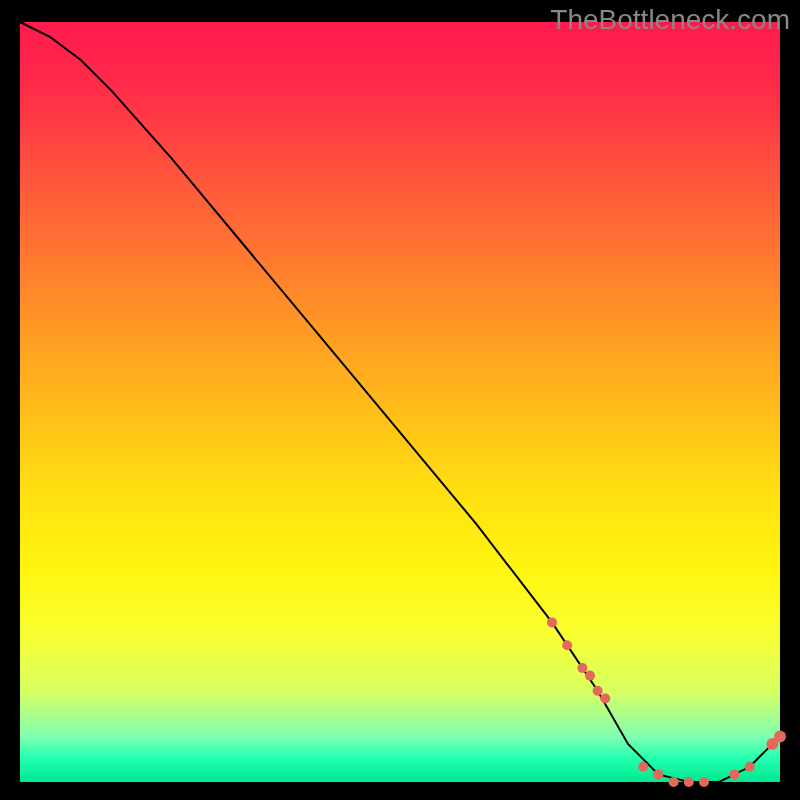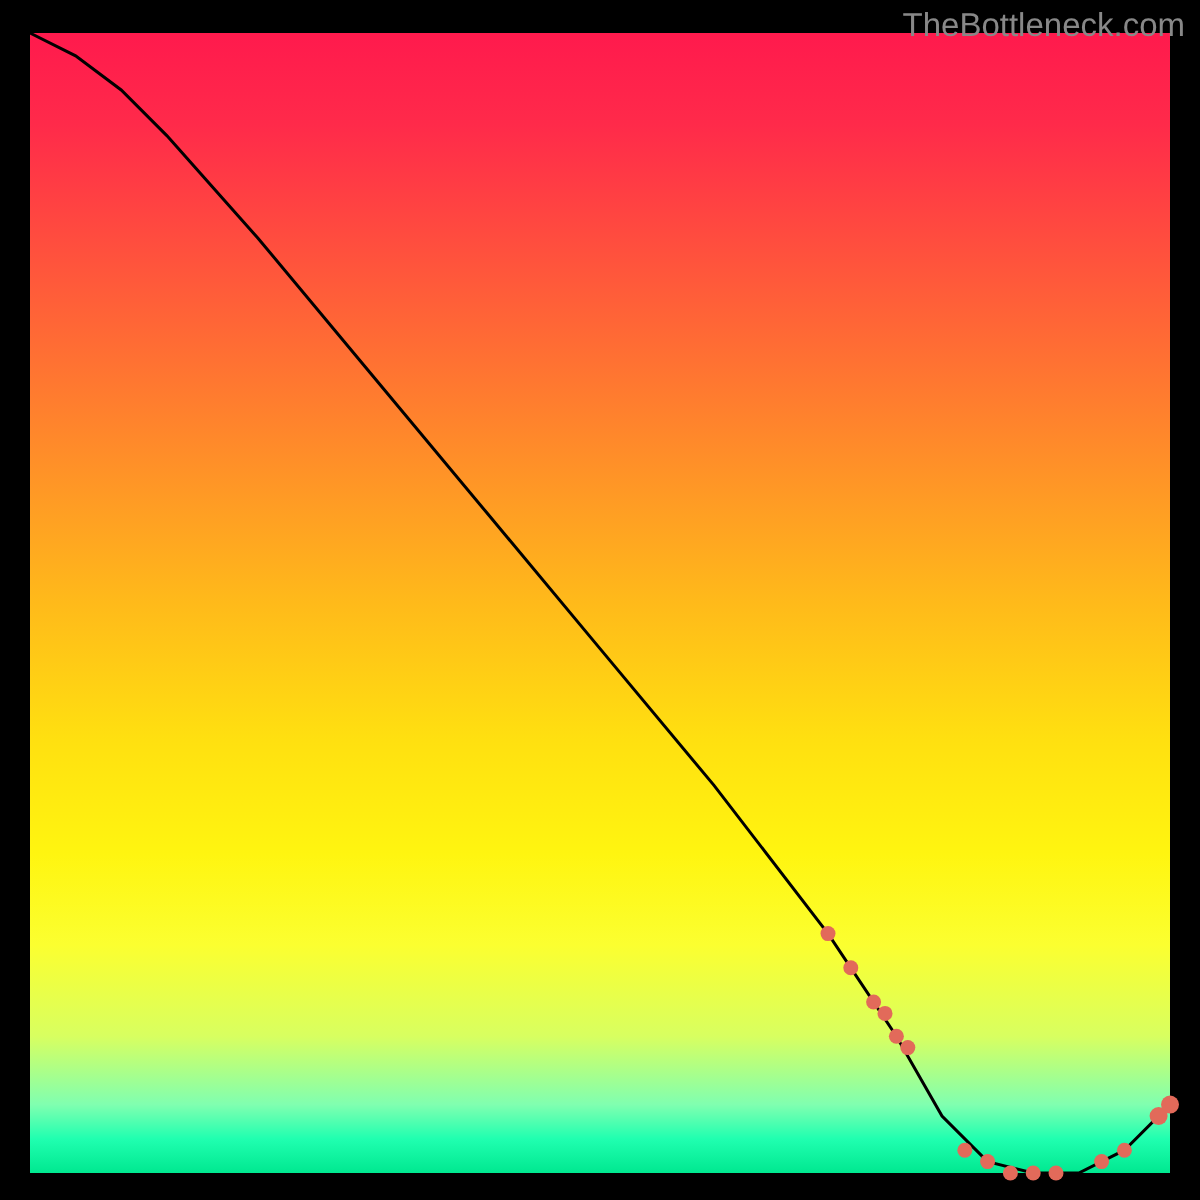--- a/index.html
+++ b/index.html
@@ -9,21 +9,21 @@
     background: #000;
     position: relative;
     font-family: Arial, sans-serif;
     overflow: hidden;
   }
   .watermark {
     position: absolute;
     top: 4px;
     right: 10px;
     color: #888;
-    font-size: 22px;
+    font-size: 28px;
     z-index: 10;
   }
   .plot-area {
     position: absolute;
     left: 20px;
     top: 22px;
     width: 760px;
     height: 760px;
     background: linear-gradient(to bottom,
       #ff1a4d 0%,

